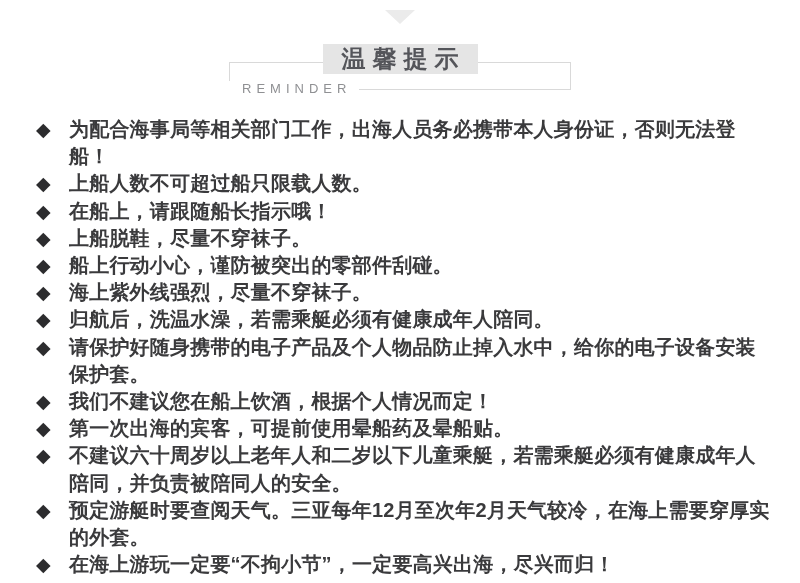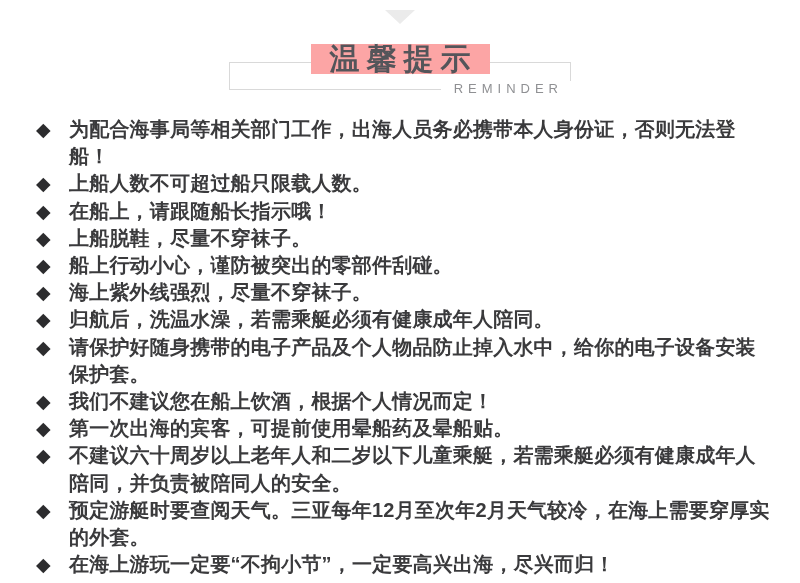--- a/index.html
+++ b/index.html
@@ -33,32 +33,32 @@
     border: 1px solid #d9d9d9;
   }
   .title-row {
     position: absolute;
     top: 0; left: 0; right: 0;
     text-align: center;
     line-height: 30px;
   }
   .title {
     display: inline-block;
-    background: #fca5a5;
+    background: #e5e5e5;
     padding: 0 12px 0 19px;
-    font-size: 30px;
+    font-size: 24px;
     font-weight: bold;
     color: #54555a;
     letter-spacing: 7px;
     white-space: nowrap;
   }
   .subtitle-row {
     position: absolute;
     bottom: 0; left: 0; right: 0;
-    text-align: right;
+    text-align: left;
     line-height: 15px;
   }
   .subtitle {
     display: inline-block;
     background: #ffffff;
     padding: 0 8px 0 13px;
     font-size: 13px;
     color: #8f9093;
     letter-spacing: 5px;
     white-space: nowrap;

